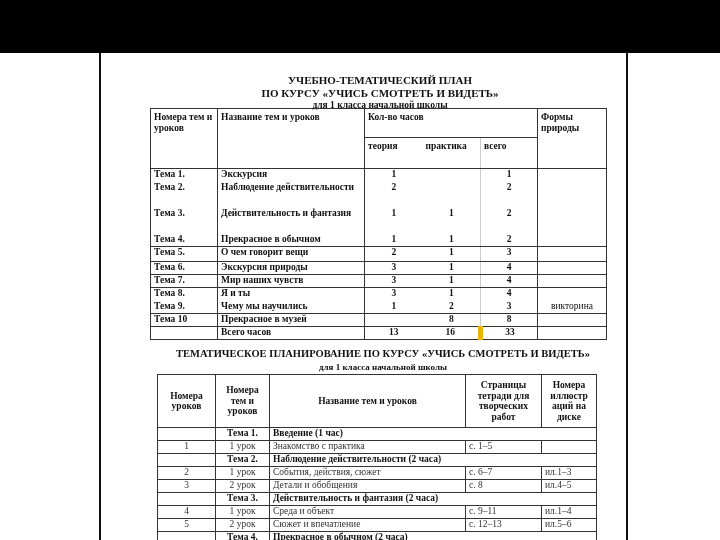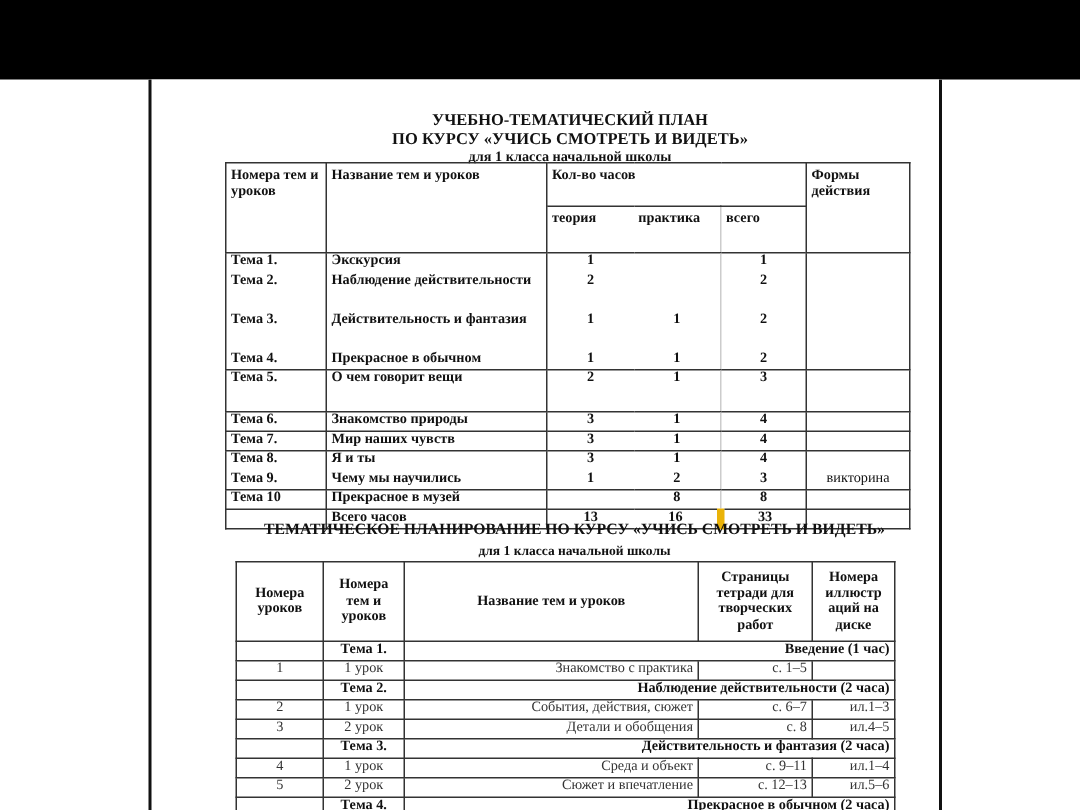--- a/index.html
+++ b/index.html
@@ -20,21 +20,21 @@
   .tbl1 { left:150px; top:108px; width:456px; }
   .tbl1 th { font-weight:bold; text-align:left; padding-top:3px; }
   .tbl1 td { font-weight:bold; border-top:none; border-bottom:none; }
   .tbl1 tr.rl td { border-bottom:1px solid #333; }
   .tbl1 .num { text-align:center; }
   .tbl1 .last td { border-bottom:1px solid #333; }
   .tbl1 .wrap { white-space:normal; }
 
   .tbl2 { left:157px; top:374px; width:439px; }
   .tbl2 th { font-weight:bold; text-align:center; white-space:normal; vertical-align:middle; font-size:9.5px; line-height:10.5px; padding:2px 2px; }
-  .tbl2 td { font-size:9.5px; height:12px;text-align:right; }
+  .tbl2 td { font-size:9.5px; height:12px; }
   .tbl2 .c { text-align:center; }
   .tbl2 .topic td.topic-label { font-weight:bold; text-align:center; }
   .tbl2 .topic td.topic-title { font-weight:bold; }
   .tbl2 .lesson td { color:#333; }
 </style>
 </head>
 <body>
 
 <div class="topbar"></div>
 <div class="page"></div>
@@ -50,21 +50,21 @@
       <col style="width:58px">
       <col style="width:58px">
       <col style="width:57px">
       <col style="width:69px">
   </colgroup>
   <thead>
     <tr style="height:29px">
       <th rowspan="2" class="wrap" style="white-space:normal">Номера тем и уроков</th>
       <th rowspan="2">Название тем и уроков</th>
       <th colspan="3">Кол-во часов</th>
-      <th rowspan="2" style="white-space:normal">Формы действия</th>
+      <th rowspan="2" style="white-space:normal">Формы природы</th>
     </tr>
     <tr style="height:31px">
       <th style="border-right:none">теория</th>
       <th style="border-left:none;border-right:1px solid #ccc">практика</th>
       <th style="border-left:none">всего</th>
     </tr>
   </thead>
   <tbody id="plan-body">
       <tr style="height:13px">
         <td>Тема 1.</td>
@@ -91,31 +91,31 @@
         <td style="text-align:center;font-weight:normal"></td>
       </tr>
       <tr style="height:13px" class="rl">
         <td>Тема 4.</td>
         <td style="white-space:normal">Прекрасное в обычном</td>
         <td class="num" style="border-right:none">1</td>
         <td class="num" style="border-left:none;border-right:1px solid #ccc">1</td>
         <td class="num" style="border-left:none">2</td>
         <td style="text-align:center;font-weight:normal"></td>
       </tr>
-      <tr style="height:28px" class="rl">
+      <tr style="height:15px" class="rl">
         <td>Тема 5.</td>
         <td style="white-space:normal">О чем говорит вещи</td>
         <td class="num" style="border-right:none">2</td>
         <td class="num" style="border-left:none;border-right:1px solid #ccc">1</td>
         <td class="num" style="border-left:none">3</td>
         <td style="text-align:center;font-weight:normal"></td>
       </tr>
       <tr style="height:13px" class="rl">
         <td>Тема 6.</td>
-        <td style="white-space:normal">Знакомство природы</td>
+        <td style="white-space:normal">Экскурсия природы</td>
         <td class="num" style="border-right:none">3</td>
         <td class="num" style="border-left:none;border-right:1px solid #ccc">1</td>
         <td class="num" style="border-left:none">4</td>
         <td style="text-align:center;font-weight:normal"></td>
       </tr>
       <tr style="height:13px" class="rl">
         <td>Тема 7.</td>
         <td style="white-space:normal">Мир наших чувств</td>
         <td class="num" style="border-right:none">3</td>
         <td class="num" style="border-left:none;border-right:1px solid #ccc">1</td>

